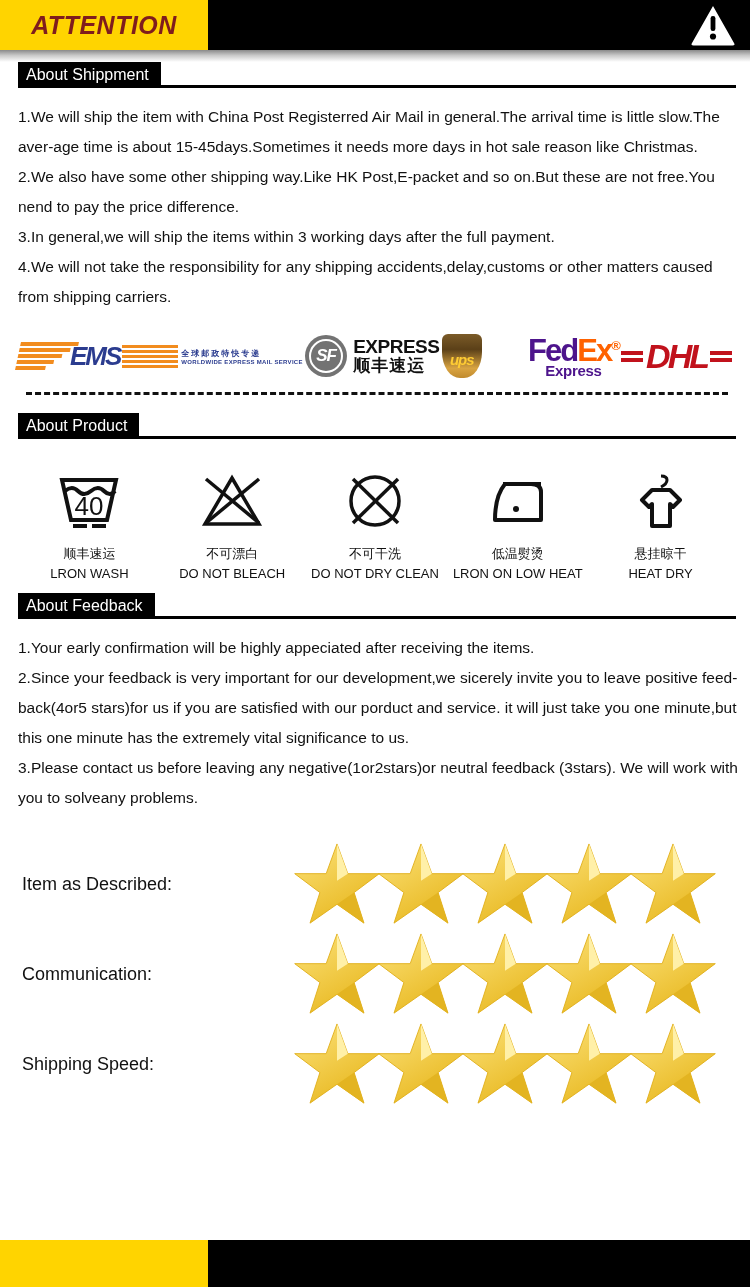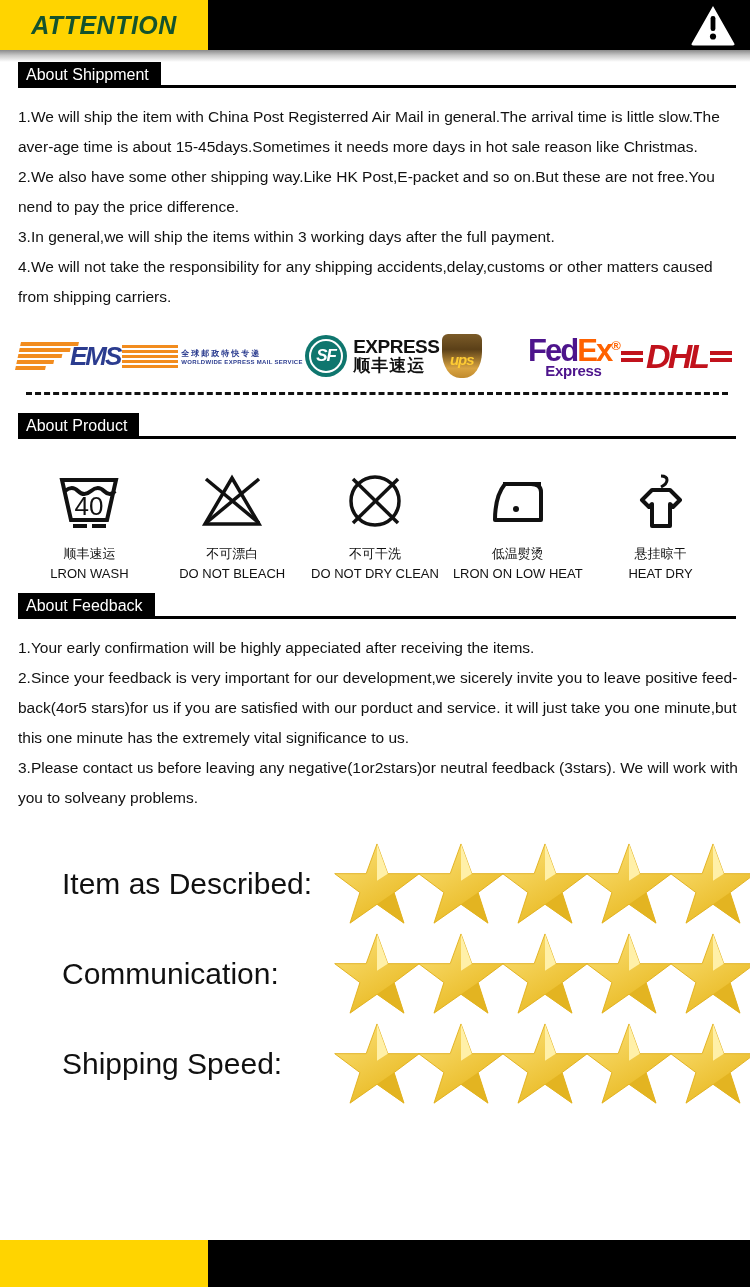--- a/index.html
+++ b/index.html
@@ -32,21 +32,21 @@
     align-items: center;
     justify-content: center;
     flex: 0 0 208px;
   }
   .attention-text {
     font-family: "Liberation Sans", sans-serif;
     font-style: italic;
     font-weight: bold;
     font-size: 25px;
     letter-spacing: 0.5px;
-    color: #14532d;
+    color: #7f1d1d;
   }
   .header-spacer { flex: 1 1 auto; }
   .warn-icon {
     width: 46px;
     height: 42px;
     margin-right: 14px;
     flex: 0 0 46px;
   }
   .header-shadow {
     height: 12px;
@@ -158,21 +158,21 @@
     letter-spacing: 0.3px;
     font-weight: bold;
     white-space: nowrap;
   }
 
   
   .sf { gap: 6px; }
   .sf-mark {
     width: 42px; height: 42px;
     border-radius: 50%;
-    background: #0f766e;
+    background: #737373;
     color: #fff;
     display: flex; align-items: center; justify-content: center;
     font-weight: bold; font-style: italic; font-size: 17px;
     position: relative;
   }
   .sf-mark::after {
     content: "";
     position: absolute;
     width: 30px; height: 30px;
     border: 2px solid #fff;
@@ -246,25 +246,24 @@
 
   
   .ratings { margin-top: 26px; }
   .rating-row {
     display: flex;
     align-items: center;
     height: 90px;
     padding-left: 22px;
   }
   .rating-label {
-    font-size: 30px;
+    font-size: 18px;
     color: #111;
     width: 270px;
     flex: 0 0 270px;
-    margin-left: 40px;
   }
   .stars { display: flex; align-items: center; gap: 0px; }
   .stars svg { display: block; margin-right: -6px; }
 
   
   .footer {
     position: absolute;
     left: 0; bottom: 0;
     width: 100%;
     height: 47px;

